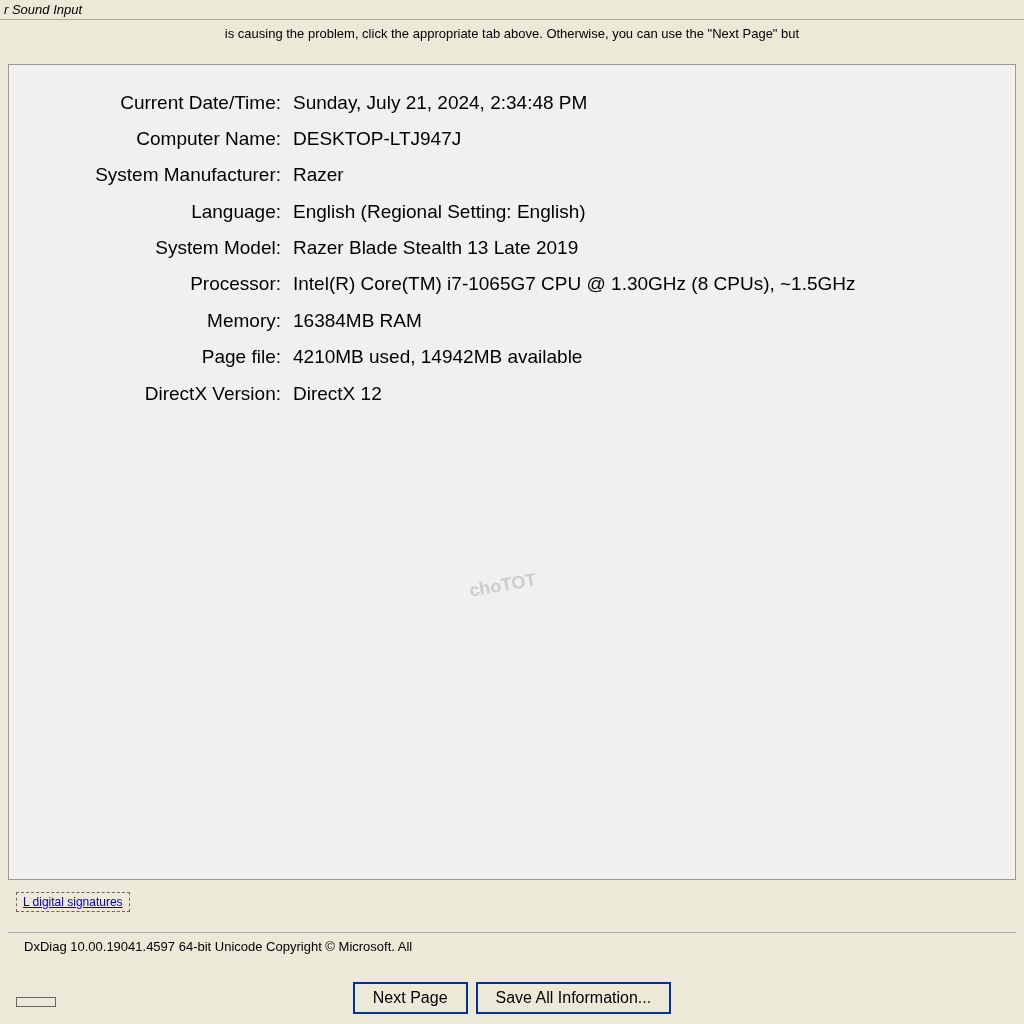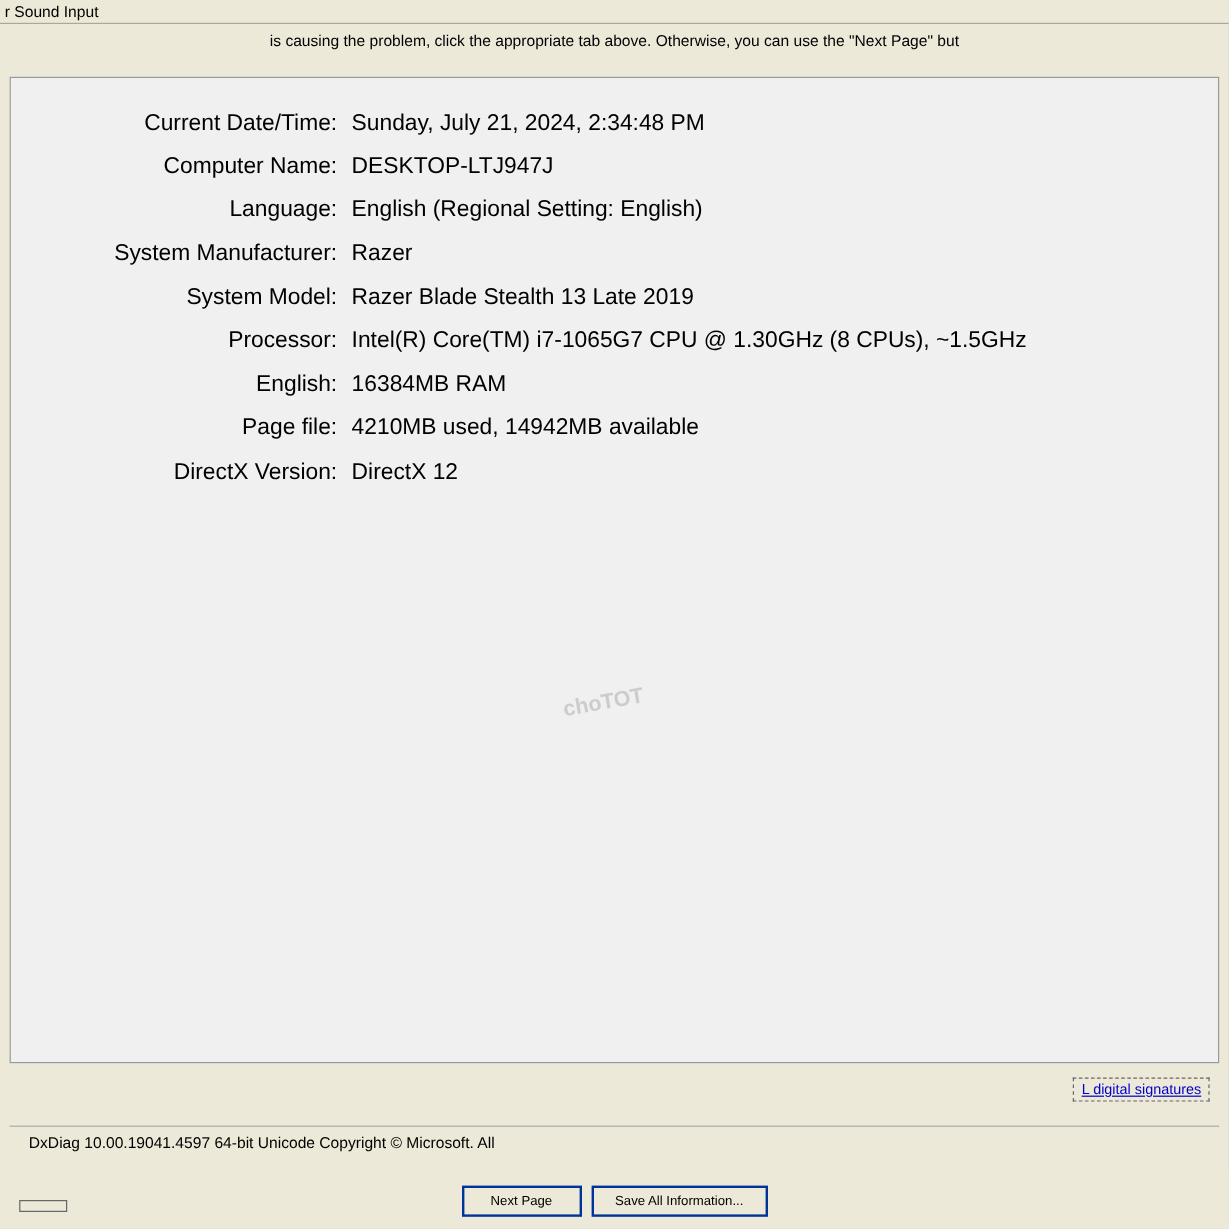--- a/index.html
+++ b/index.html
@@ -24,20 +24,21 @@
       background-color: #ece9d8;
       display: flex;
       flex-direction: column;
     }
 
     .menu-bar {
       background-color: #ece9d8;
       padding: 2px 4px;
       font-size: 13px;
       border-bottom: 1px solid #aca899;
+      font-style: italic;
     }
 
     .intro-text {
       padding: 12px 16px 8px 16px;
       font-size: 13px;
       color: #000;
       line-height: 1.5;
     }
 
     .problem-text {
@@ -89,21 +90,20 @@
       color: rgba(180, 180, 180, 0.6);
       font-size: 18px;
       font-weight: bold;
       transform: rotate(-10deg);
       pointer-events: none;
     }
 
     .digital-sig-section {
       margin: 8px 8px 4px 8px;
       padding: 4px 8px;
-      text-align: right;
     }
 
     .digital-sig-link {
       border: 1px dashed #666;
       padding: 2px 6px;
       font-size: 12px;
       color: #000;
       display: inline-block;
       cursor: pointer;
       text-decoration: underline;
@@ -115,21 +115,21 @@
       color: #000;
       padding: 6px 16px;
       border-top: 1px solid #aaa;
       margin: 12px 8px;
     }
 
     .btn {
       background-color: #ece9d8;
       border: 2px solid #003399;
       padding: 5px 18px;
-      font-size: 11px;
+      font-size: 16px;
       cursor: pointer;
       min-width: 100px;
       color: #000;
     }
 
     .btn-outline {
       border: 1px solid #666;
     }
 
     .bottom-row {
@@ -171,37 +171,37 @@
       <tbody>
         <tr>
           <td class="label">Current Date/Time:</td>
           <td class="value">Sunday, July 21, 2024, 2:34:48 PM</td>
         </tr>
         <tr>
           <td class="label">Computer Name:</td>
           <td class="value">DESKTOP-LTJ947J</td>
         </tr>
         <tr>
+          <td class="label">System Manufacturer:</td>
+          <td class="value">Razer</td>
+        </tr>
+        <tr>
           <td class="label">Language:</td>
           <td class="value">English (Regional Setting: English)</td>
         </tr>
         <tr>
-          <td class="label">System Manufacturer:</td>
-          <td class="value">Razer</td>
-        </tr>
-        <tr>
           <td class="label">System Model:</td>
           <td class="value">Razer Blade Stealth 13 Late 2019</td>
         </tr>
         <tr>
           <td class="label">Processor:</td>
           <td class="value">Intel(R) Core(TM) i7-1065G7 CPU @ 1.30GHz (8 CPUs), ~1.5GHz</td>
         </tr>
         <tr>
-          <td class="label">English:</td>
+          <td class="label">Memory:</td>
           <td class="value">16384MB RAM</td>
         </tr>
         <tr>
           <td class="label">Page file:</td>
           <td class="value">4210MB used, 14942MB available</td>
         </tr>
         <tr>
           <td class="label">DirectX Version:</td>
           <td class="value">DirectX 12</td>
         </tr>

